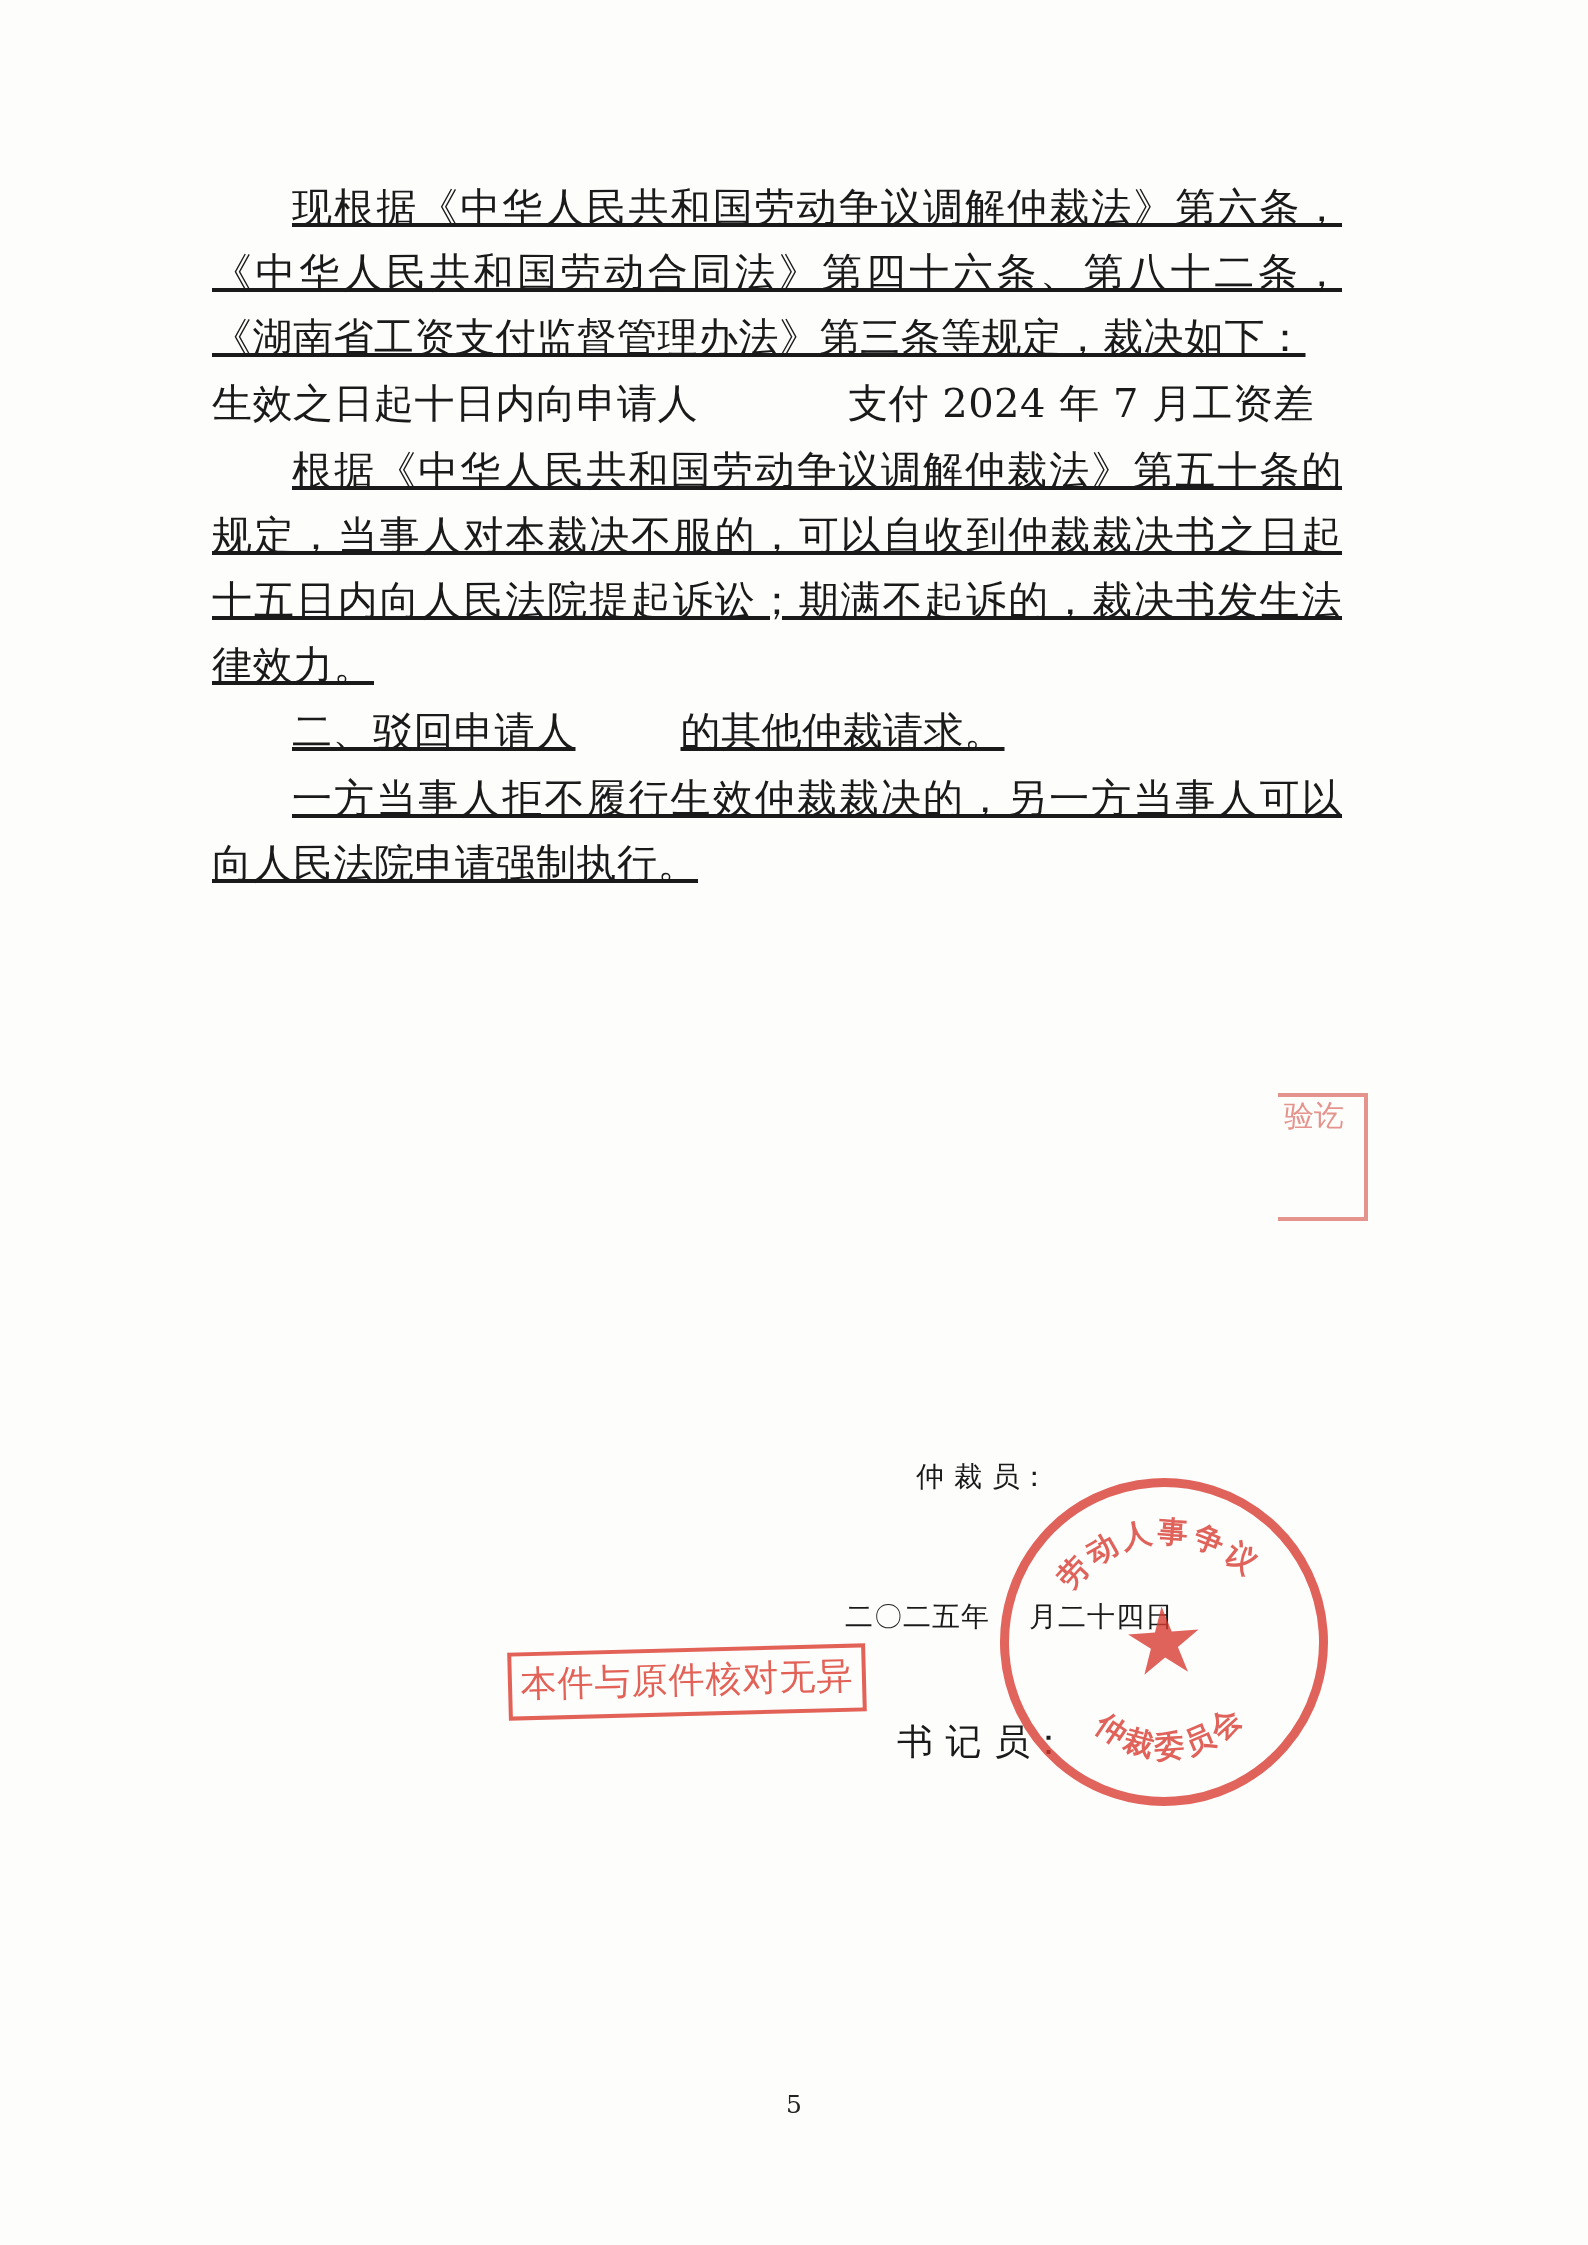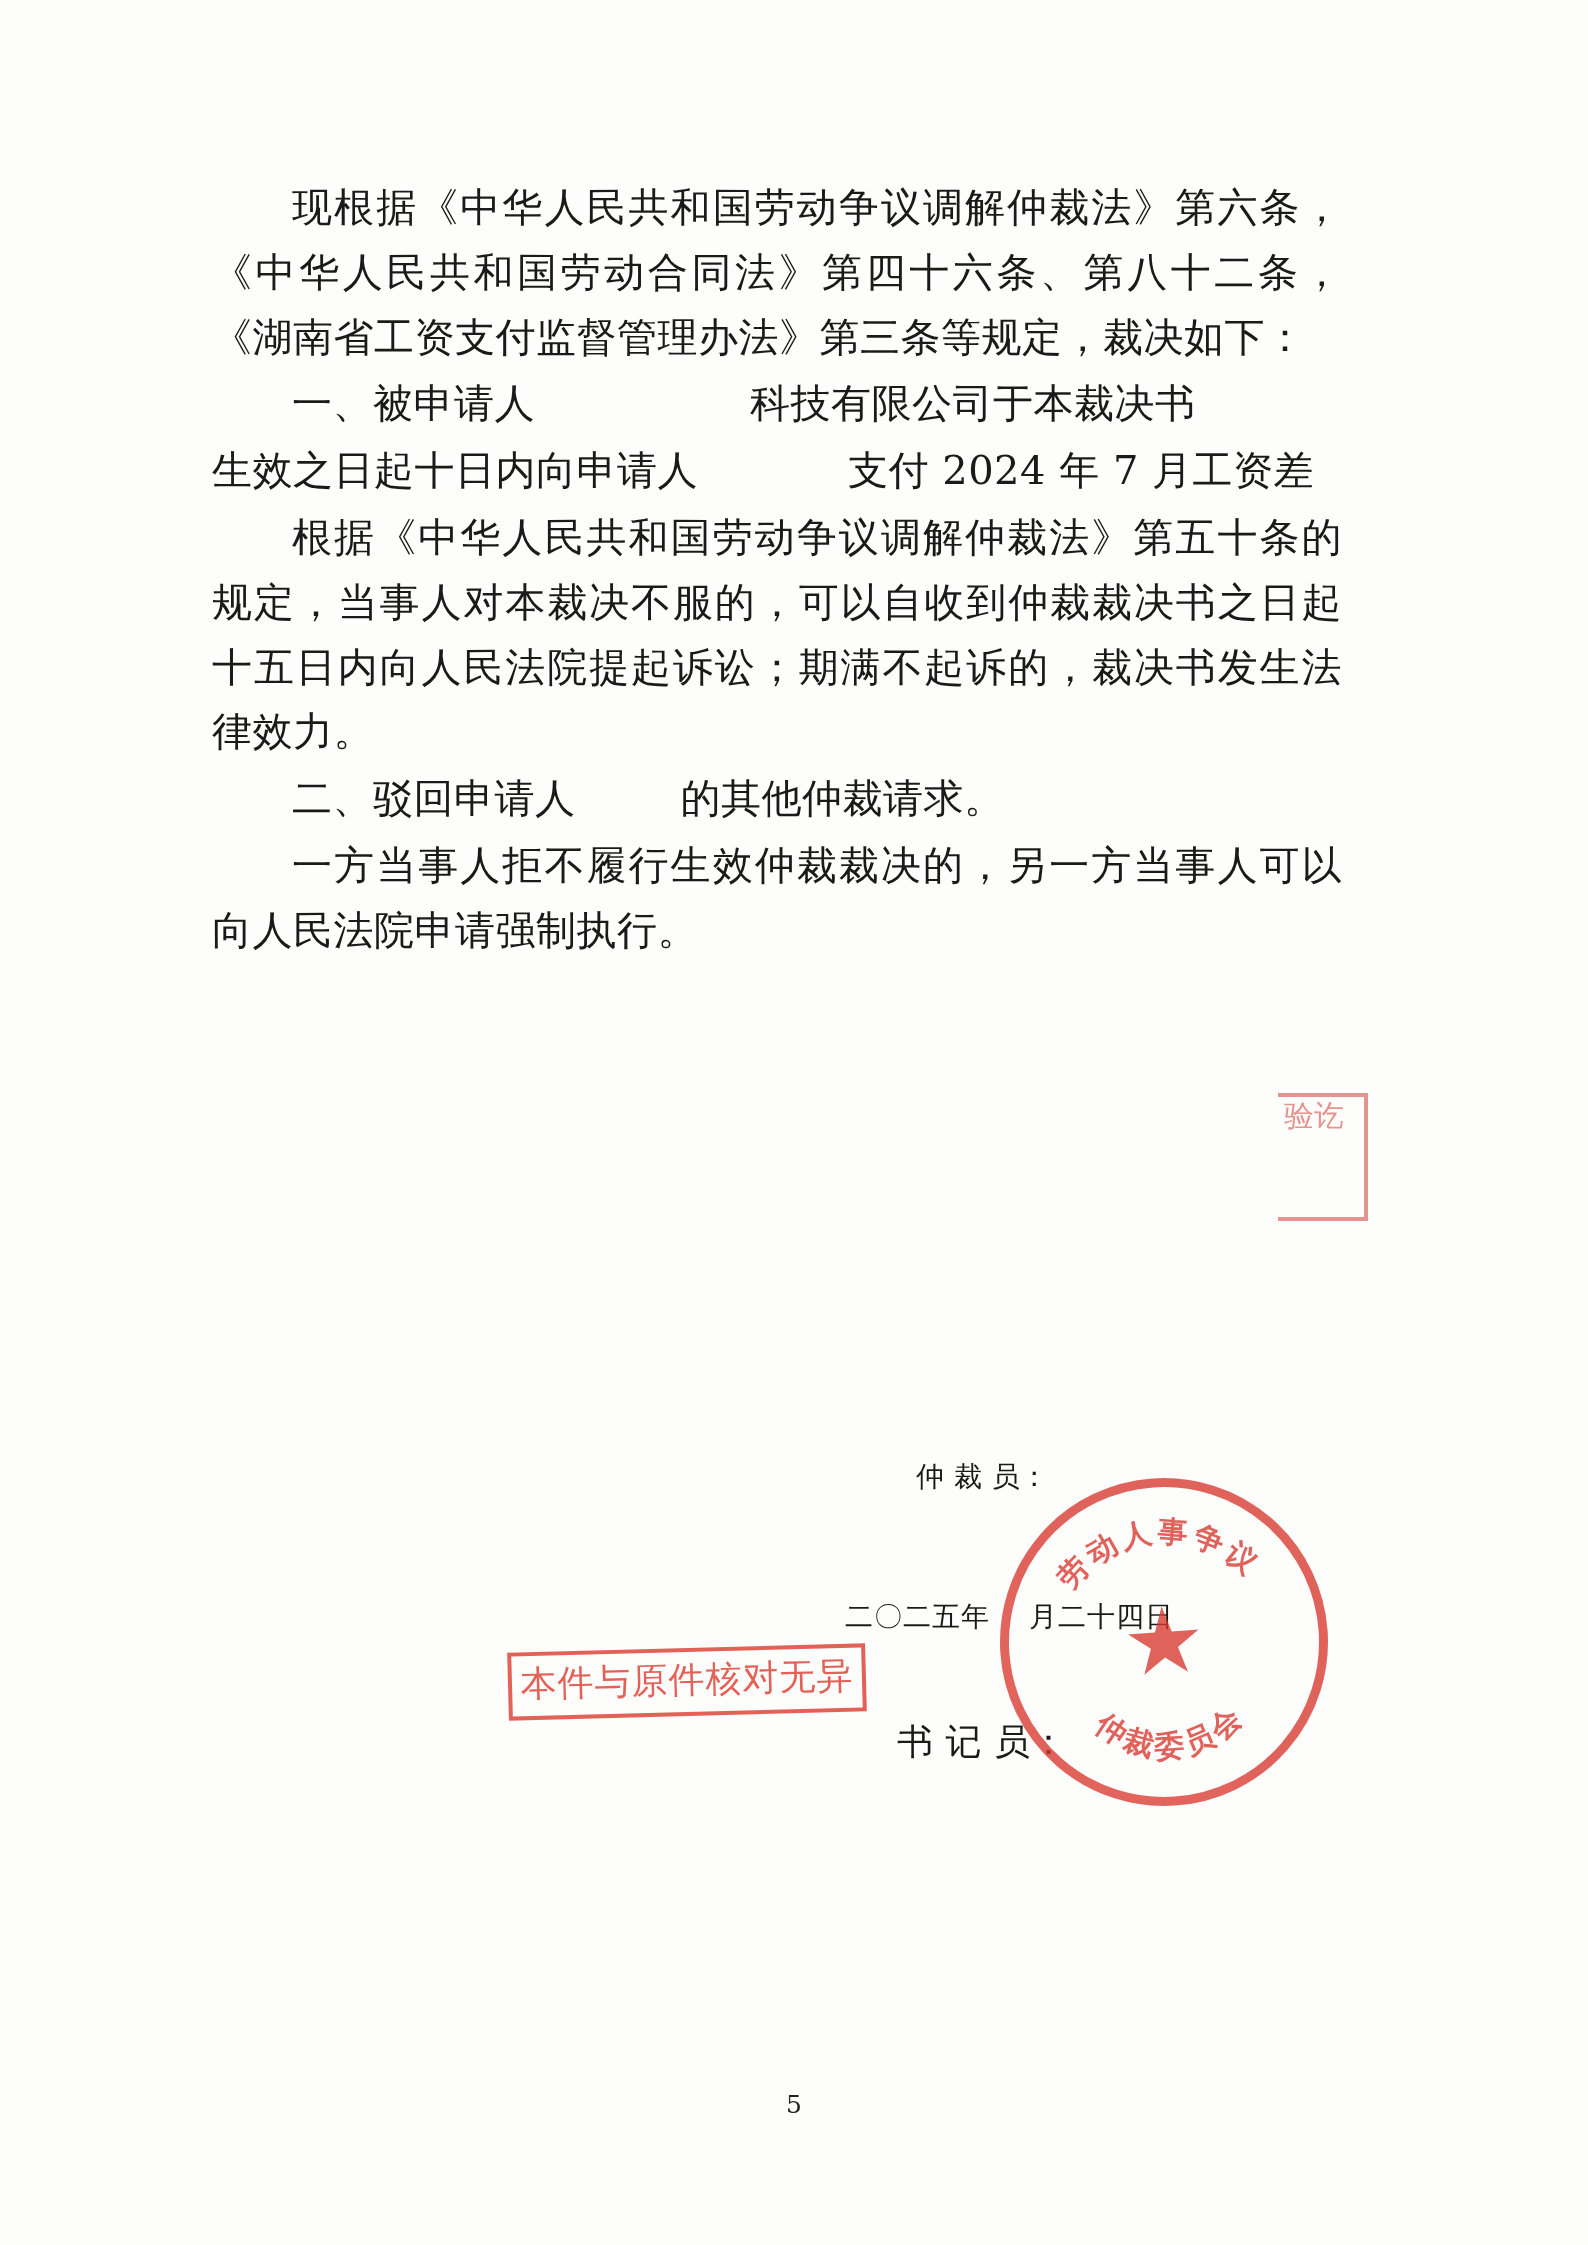--- a/index.html
+++ b/index.html
@@ -25,20 +25,21 @@
   .para {
     font-size: 40px;
     line-height: 1.62;
     letter-spacing: 0.5px;
     text-align: justify;
     margin: 0 0 2px 0;
     white-space: pre-wrap;
   }
   .indent {
     text-indent: 80px;
+    text-decoration: underline;
   }
   .gap-name {
     display: inline-block;
     width: 215px;
   }
   .gap-name-sm {
     display: inline-block;
     width: 150px;
   }
   .gap-name-xs {
@@ -168,21 +169,20 @@
 </head>
 <body>
 
 <div class="page">
 
   <div class="doc-body">
 
 
     <p class="para indent">现根据《中华人民共和国劳动争议调解仲裁法》第六条，《中华人民共和国劳动合同法》第四十六条、第八十二条，《湖南省工资支付监督管理办法》第三条等规定，裁决如下：</p>
 
-    <p class="para indent"><span>一、被申请人</span><span class="gap-name"></span><span>科技有限公司于本裁决书</span></p>
 
     <p class="para"><span>生效之日起十日内向申请人</span><span class="gap-name-sm"></span><span>支付 2024 年 7 月工资差</span></p>
 
 
     <p class="para indent">根据《中华人民共和国劳动争议调解仲裁法》第五十条的规定，当事人对本裁决不服的，可以自收到仲裁裁决书之日起十五日内向人民法院提起诉讼；期满不起诉的，裁决书发生法律效力。</p>
 
     <p class="para indent"><span>二、驳回申请人</span><span class="gap-name-xs"></span><span>的其他仲裁请求。</span></p>
 
     <p class="para indent">一方当事人拒不履行生效仲裁裁决的，另一方当事人可以向人民法院申请强制执行。</p>
 

